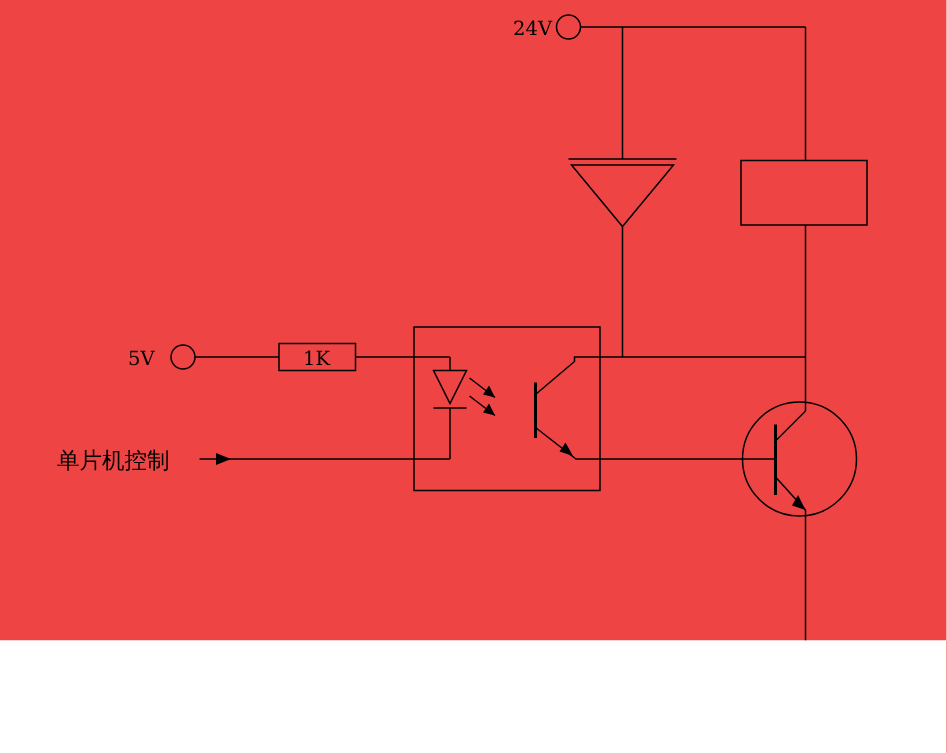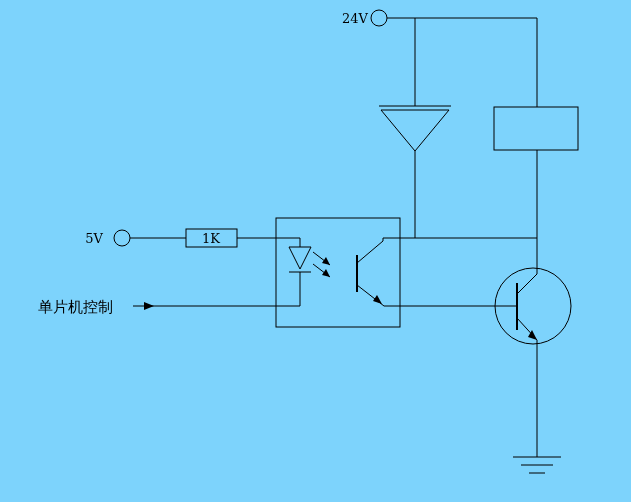--- a/index.html
+++ b/index.html
@@ -3,22 +3,22 @@
 <meta charset="utf-8">
 <style>
   html, body {
     margin: 0;
     padding: 0;
     background: #ffffff;
   }
   .stage {
     position: relative;
     width: 631px;
-    height: 502px;
-    background: #7dd3fc;
+    height: 427px;
+    background: #ef4444;
     overflow: hidden;
     font-family: "DejaVu Serif", serif;
     text-align: right;
   }
   svg {
     display: block;
   }
   .wire {
     stroke: #000000;
     stroke-width: 1;

